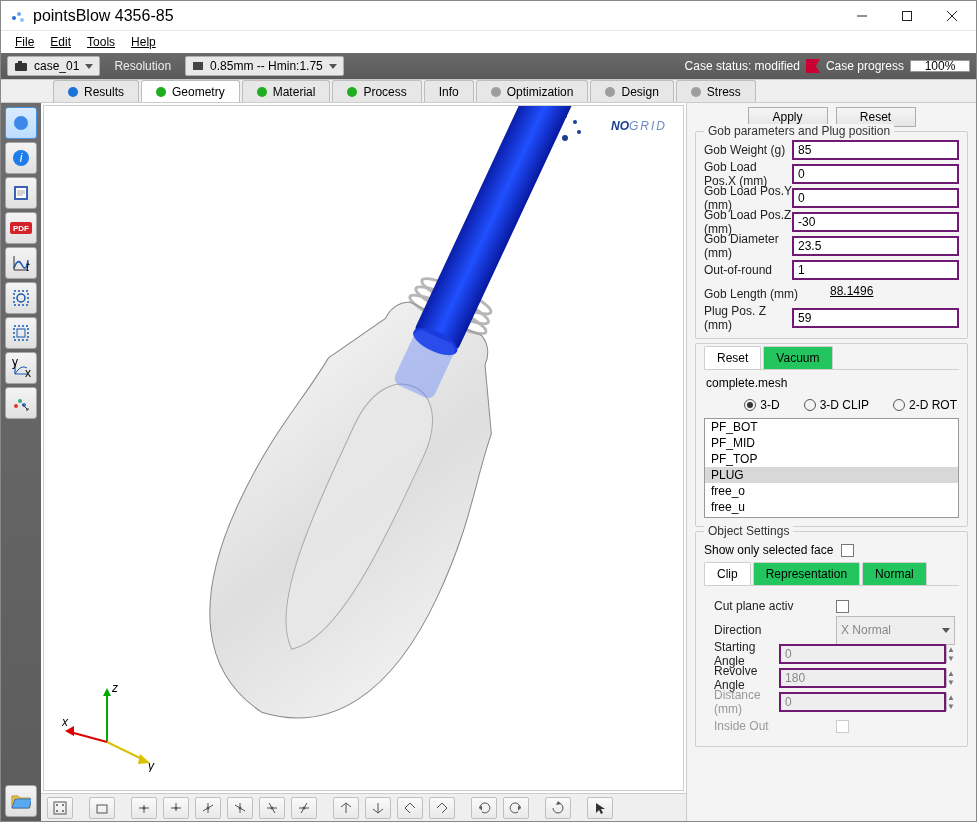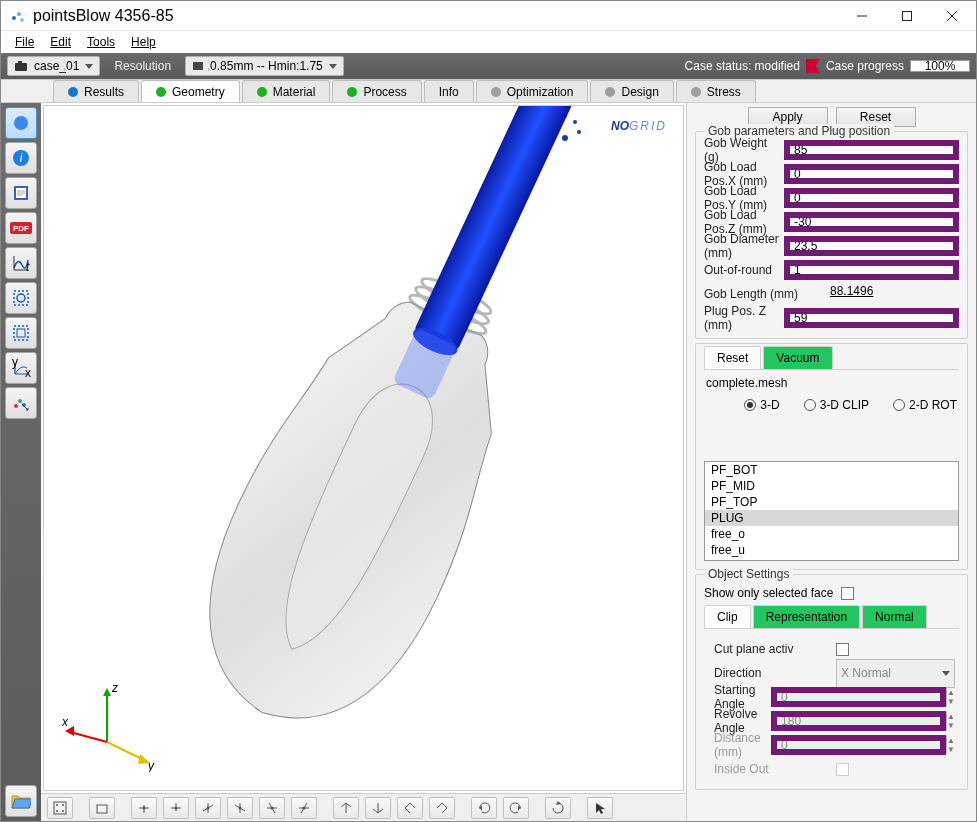--- a/index.html
+++ b/index.html
@@ -60,33 +60,33 @@
 
 
 .right-panel { width:290px; background:#f4f4f4; border-left:1px solid #ccc; padding:4px 8px 8px 8px; display:flex; flex-direction:column; gap:4px; overflow:hidden; }
 .btn-row{ display:flex; gap:8px; justify-content:center; }
 .rbtn{ width:80px; height:20px; border:1px solid #adadad; background:linear-gradient(#f6f6f6,#e5e5e5); display:flex;align-items:center;justify-content:center;}
 
 .group{ border:1px solid #cfcfcf; border-radius:2px; padding:6px 8px 8px 8px; position:relative; background:#f4f4f4; }
 .group > .legend{ position:absolute; top:-8px; left:8px; background:#f4f4f4; padding:0 4px; color:#333; }
 .form-row{ display:flex; align-items:center; height:24px; }
 .form-row label{ width:122px; color:#222; }
-.form-row input, .form-row .ro { flex:1; height:20px; border:6px solid #701a75; padding:0 4px; background:#fff; font-size:12px; }
+.form-row input, .form-row .ro { flex:1; height:20px; border:2px solid #701a75; padding:0 4px; background:#fff; font-size:12px; }
 .form-row .ro { border:none; background:transparent;text-decoration:underline; }
 
 .subtabs { display:flex; border-bottom:1px solid #cfcfcf; }
 .subtab { padding:4px 12px; border:1px solid #cfcfcf; border-bottom:none; background:#22c55e; margin-right:2px; border-radius:2px 2px 0 0;}
 .subtab.active{ background:#fff; }
 
 .radio-row{ display:flex; gap:24px; padding:6px 2px;justify-content:flex-end; }
 .radio-opt{ display:flex; align-items:center; gap:4px; }
 .radio-dot{ width:12px;height:12px;border:1px solid #555;border-radius:50%;display:inline-flex;align-items:center;justify-content:center;}
 .radio-dot.filled::after{content:"";width:6px;height:6px;background:#333;border-radius:50%;}
 
-.listbox{ border:1px solid #999; background:#fff; height:100px; overflow:auto;margin-top:43px; }
+.listbox{ border:1px solid #999; background:#fff; height:100px; overflow:auto; }
 .listbox .li{ padding:1px 6px; }
 .listbox .li.sel{ background:#d8d8d8; }
 
 .check{ width:13px;height:13px;border:1px solid #777;background:#fff;display:inline-block; }
 .select-dis{ flex:1; height:29px; border:1px solid #bbb; background:#eee; color:#888; padding:0 4px; display:flex; align-items:center; justify-content:space-between; }
 .spin{ width:14px; border-left:1px solid #bbb; display:flex;flex-direction:column; }
 .spin div{height:9px; display:flex;align-items:center;justify-content:center;color:#777;font-size:8px;}
 input[disabled]{ background:#eee; color:#888; }
 
 svg { display:block; }

